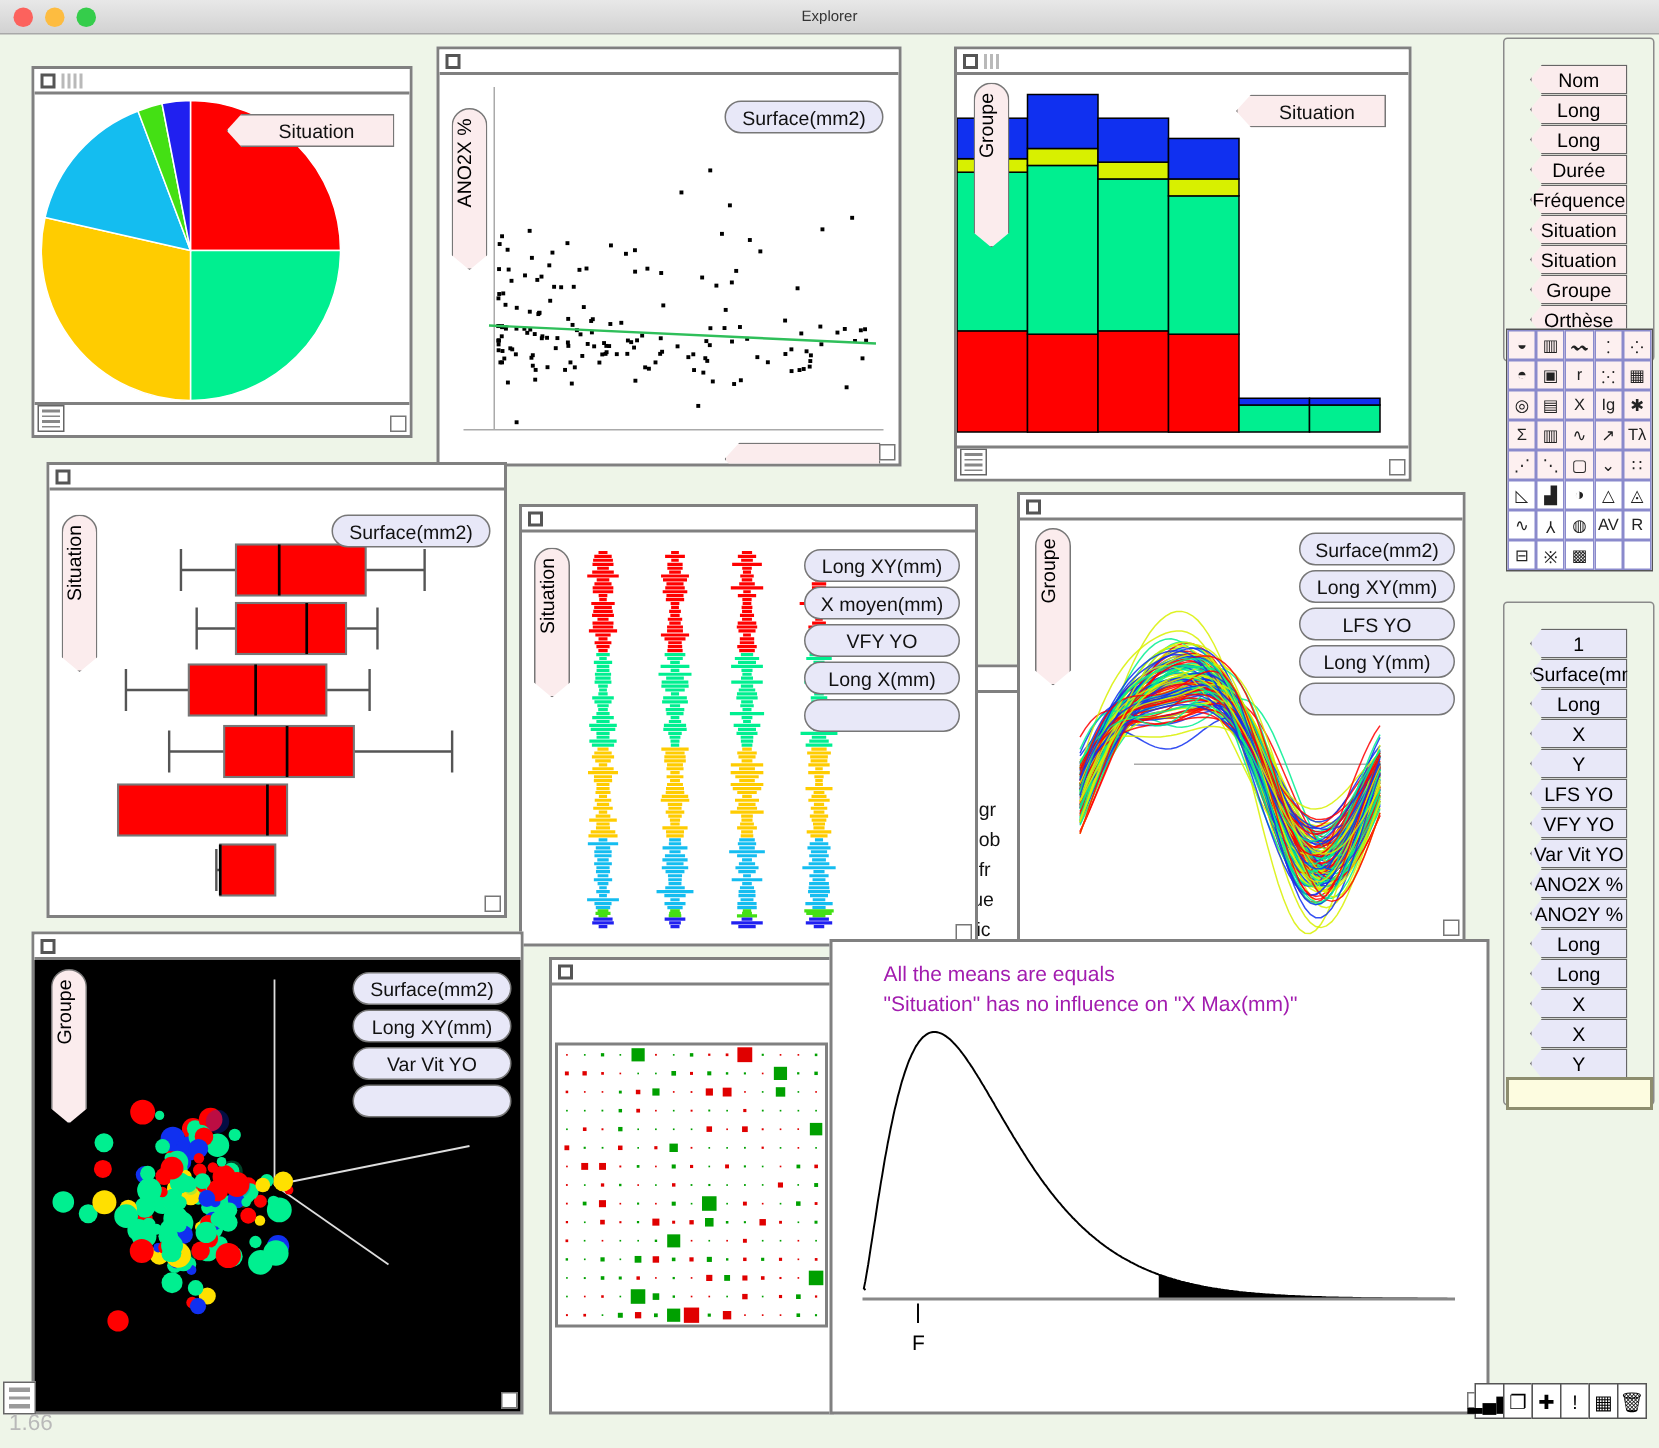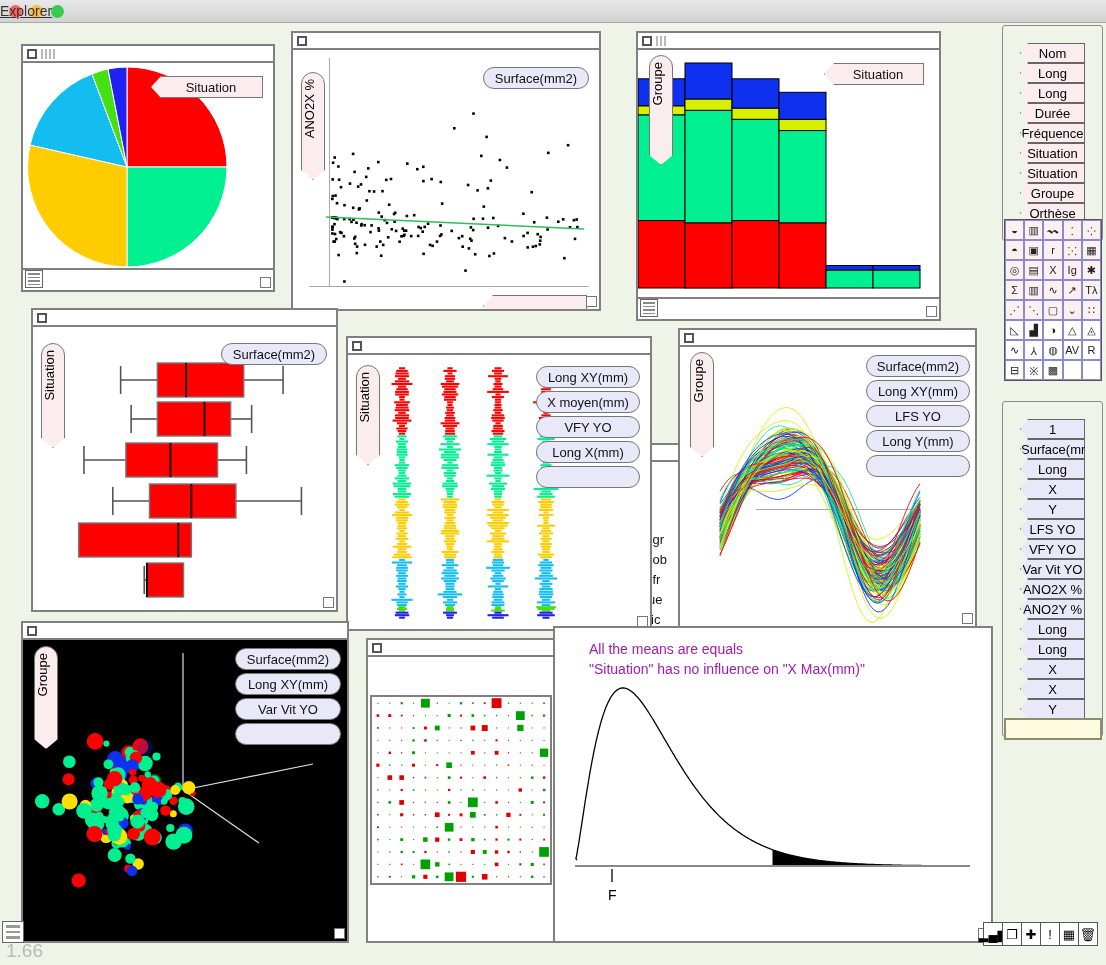--- a/index.html
+++ b/index.html
@@ -11,21 +11,21 @@
     position:relative;
   }
   
   #titlebar {
     position:absolute; left:0; top:0; width:1106px; height:23px;
     background:linear-gradient(#e8e8e8,#d2d2d2);
     border-bottom:1px solid #a8a8a8;
   }
   #titlebar .title {
     position:absolute; left:0; top:0; width:1106px; height:23px;
-    line-height:23px; text-align:left; font-size:14px; color:#333;text-decoration:underline;
+    line-height:23px; text-align:center; font-size:10px; color:#333;
   }
   .light { position:absolute; top:5px; width:13px; height:13px; border-radius:50%; }
   .l-close { left:9px;  background:#fc625d; }
   .l-min   { left:30px; background:#fdbc40; }
   .l-max   { left:51px; background:#35cd4b; }
 
   
   .win { position:absolute; background:#fff; border:2px solid #808080; }
   .win-bar {
     position:absolute; left:0; top:0; right:0; height:17px;
@@ -88,21 +88,21 @@
   #palette div.alt { background:#fff; }
 
   #yellowbox { position:absolute; left:1004px; top:718px; width:98px; height:22px;
                background:#fdfce0; border:2px solid #8d8d6e; }
 
   
   #bottomtools { position:absolute; left:984px; top:922px; height:24px; display:flex; }
   #bottomtools div { width:20px; height:24px; border:1px solid #555; margin-left:-1px;
                      background:#fff; display:flex; align-items:center; justify-content:center;
                      font-size:13px; }
-  #statusnum { position:absolute; left:6px; top:940px; font-size:19px; color:#b9b9b9; }
+  #statusnum { position:absolute; left:6px; top:940px; font-size:15px; color:#b9b9b9; }
   #leftham { position:absolute; left:2px; top:921px; width:22px; height:22px;
              border:1px solid #666; background:#fff;
              display:flex; flex-direction:column; justify-content:center; gap:3px; padding:3px; }
   #leftham i { display:block; height:3px; background:#9a9a9a; }
 
   .axisline { position:absolute; background:#aaa; }
   .redtext { position:absolute; color:#a21caf; font-size:14px; white-space:nowrap; }
 </style>
 </head>
 <body>

